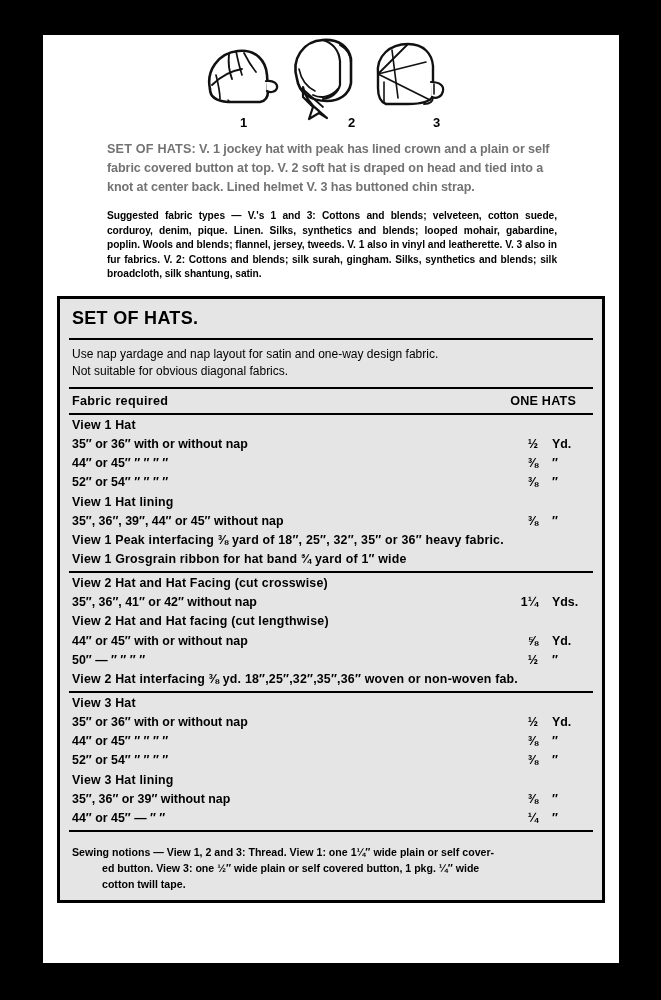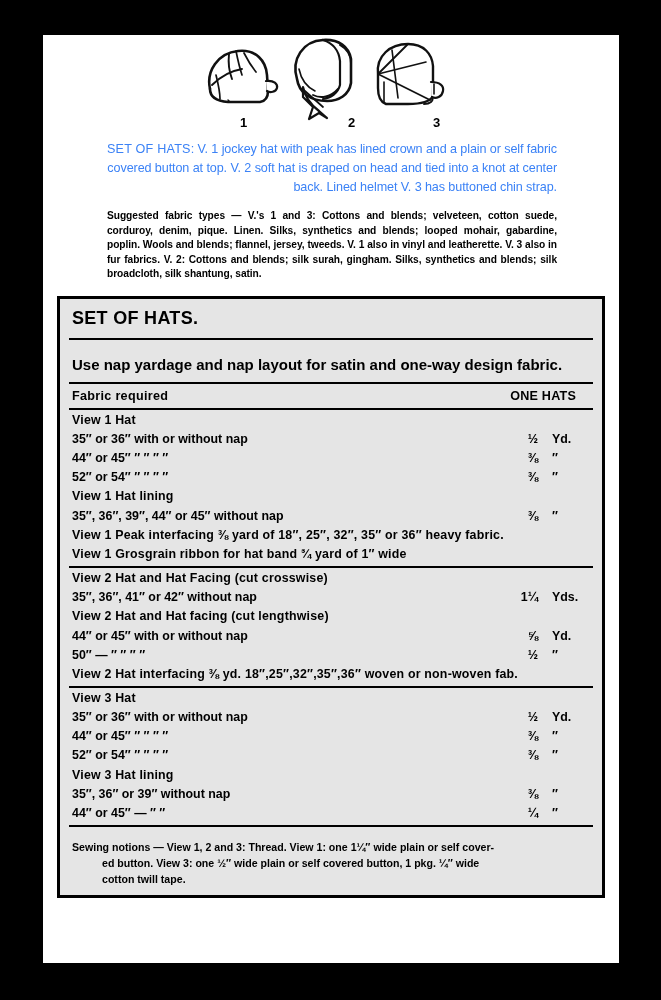--- a/index.html
+++ b/index.html
@@ -47,24 +47,24 @@
   #fnum1 { left: 197px; }
   #fnum2 { left: 305px; }
   #fnum3 { left: 390px; }
 
   
   .intro {
     margin: 0 62px 0 64px;
   }
   .desc {
     font-size: 12.6px;
-    font-weight: normal;
+    font-weight: bold;
     line-height: 1.52;
-    color: #3b82f6;
-    text-align: right;
+    color: #737373;
+    text-align: left;
     letter-spacing: -0.1px;
   }
   .desc .lead { letter-spacing: 0.2px; }
 
   .fabrics {
     margin-top: 12px;
     font-size: 10.2px;
     font-weight: bold;
     line-height: 1.42;
     color: #000;
@@ -87,24 +87,24 @@
     padding: 9px 0 9px 12px;
     letter-spacing: 0.3px;
   }
   .rule {
     height: 2px;
     background: #000;
     margin: 0 9px;
   }
   .rule.thin { height: 1.5px; }
   .nap-note {
-    font-size: 15px;
-    font-weight: bold;
+    font-size: 12px;
+    font-weight: normal;
     line-height: 1.45;
-    padding: 14px 10px 6px 12px;
+    padding: 6px 10px 6px 12px;
   }
   .hdr-row {
     display: flex;
     align-items: center;
     padding: 5px 10px 5px 12px;
     font-size: 12.6px;
     font-weight: bold;
   }
   .hdr-row .lbl { flex: 1; letter-spacing: 0.3px; }
   .hdr-row .size { font-size: 12.6px; letter-spacing: 0.2px; padding-right: 16px; }
@@ -204,20 +204,21 @@
   </div>
 
   <div class="table-wrap">
     <div class="table-inner">
 
       <div class="tbl-title">SET OF HATS.</div>
       <div class="rule"></div>
 
       <div class="nap-note">
         <div>Use nap yardage and nap layout for satin and one-way design fabric.</div>
+        <div>Not suitable for obvious diagonal fabrics.</div>
       </div>
       <div class="rule"></div>
 
       <div class="hdr-row">
         <span class="lbl">Fabric required</span>
         <span class="size">ONE HATS</span>
       </div>
       <div class="rule"></div>
 
       <div class="group" id="group-view-1">

